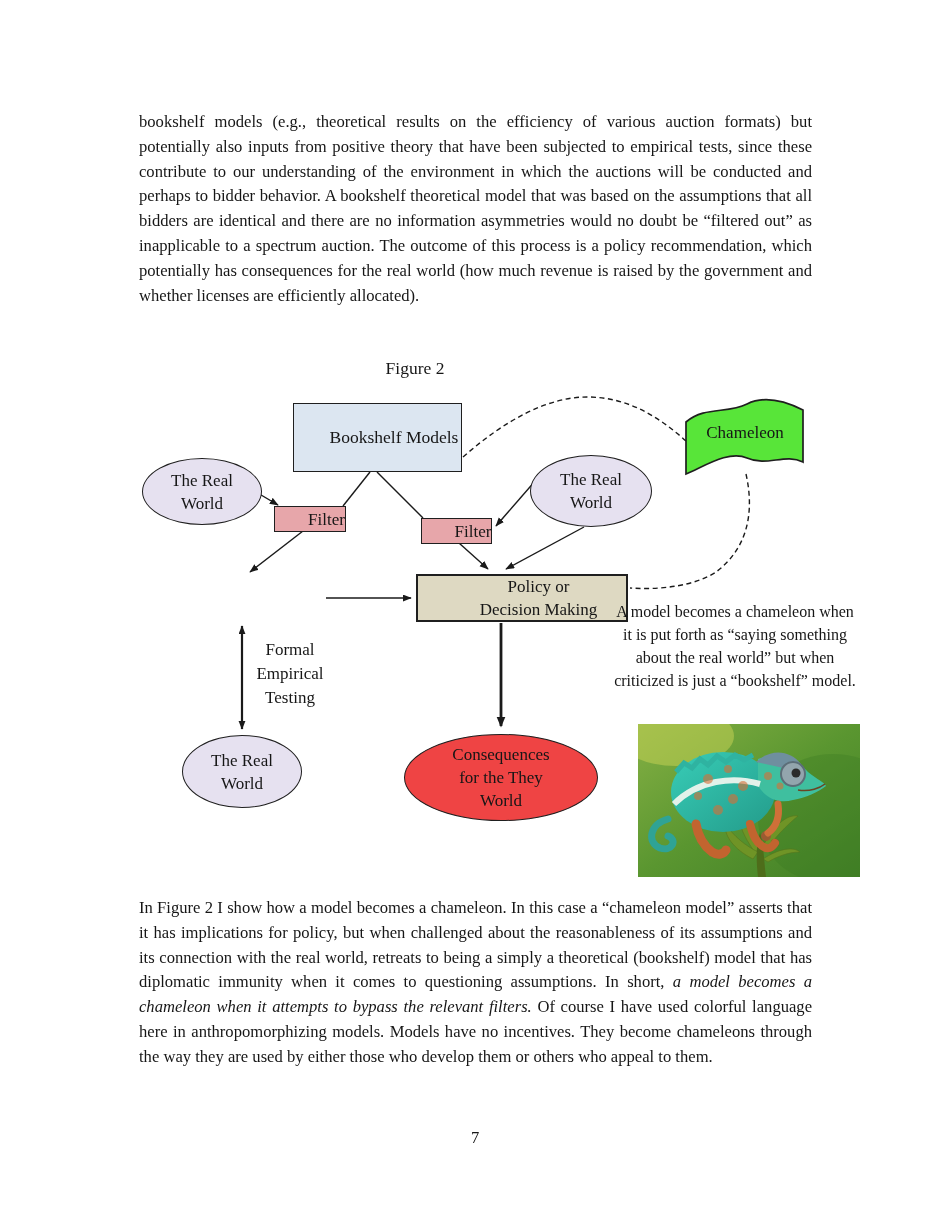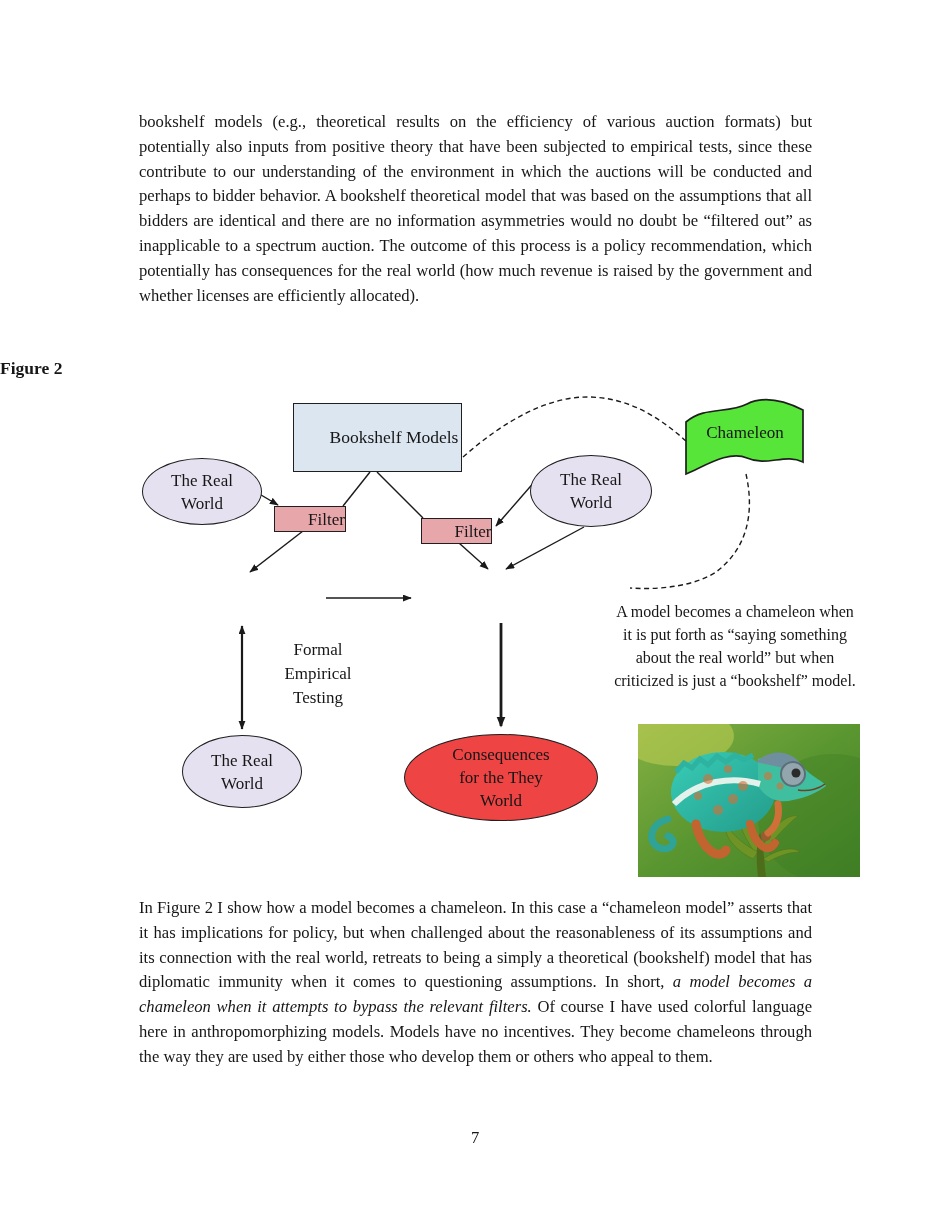--- a/index.html
+++ b/index.html
@@ -7,22 +7,22 @@
     position:relative; width:950px; height:1230px; background:#ffffff;
     font-family:"Liberation Serif", serif; color:#161616; overflow:hidden;
   }
   .para {
     position:absolute; left:139px; width:673px;
     font-size:16.6px; line-height:24.8px; text-align:justify;font-family:Liberation Serif, serif;
   }
   .top-para { top:110px; }
   .bottom-para { top:896px; }
   .fig-title {
-    position:absolute; top:358px; left:0; width:830px; 
-    font-weight:bold; font-size:17.5px;
+    position:absolute; top:358px; left:0; width:830px; text-align:center;
+    font-weight:normal; font-size:17.5px;
   }
   .node {
     position:absolute; display:flex; flex-direction:column;
     align-items:center; justify-content:center; text-align:center;
     font-size:17px; line-height:23px;
   }
   .box  { border:1.6px solid #1f1f1f; box-sizing:border-box;padding-left:33px; }
   .oval { border:1.6px solid #1f1f1f; border-radius:50%; box-sizing:border-box; }
   .policy-box { border-width:2.2px; }
   .freelabel {
@@ -106,22 +106,26 @@
 
   <div class="node box" style="left: 274px; top: 506px; width: 72px; height: 26px; background: rgb(231, 166, 170);">
     <div>Filter</div>
   </div>
 
   <div class="node box" style="left: 421px; top: 518px; width: 71px; height: 26px; background: rgb(231, 166, 170);">
     <div>Filter</div>
   </div>
 
 
-
-  <div class="freelabel" style="left:240px; top:638px; width:100px;padding-left:28px;">
+  <div class="node box policy-box" style="left: 416px; top: 574px; width: 212px; height: 48px; background: rgb(222, 217, 194);">
+    <div>Policy or</div>
+    <div>Decision Making</div>
+  </div>
+
+  <div class="freelabel" style="left:240px; top:638px; width:100px;">
     <div>Formal</div>
     <div>Empirical</div>
     <div>Testing</div>
   </div>
 
   <div class="side-note">A model becomes a chameleon when it is put forth as “saying something about the real world” but when criticized is just a “bookshelf” model.</div>
 
   <div class="node oval" style="left: 182px; top: 735px; width: 120px; height: 73px; background: rgb(230, 225, 240);">
     <div>The Real</div>
     <div>World</div>

